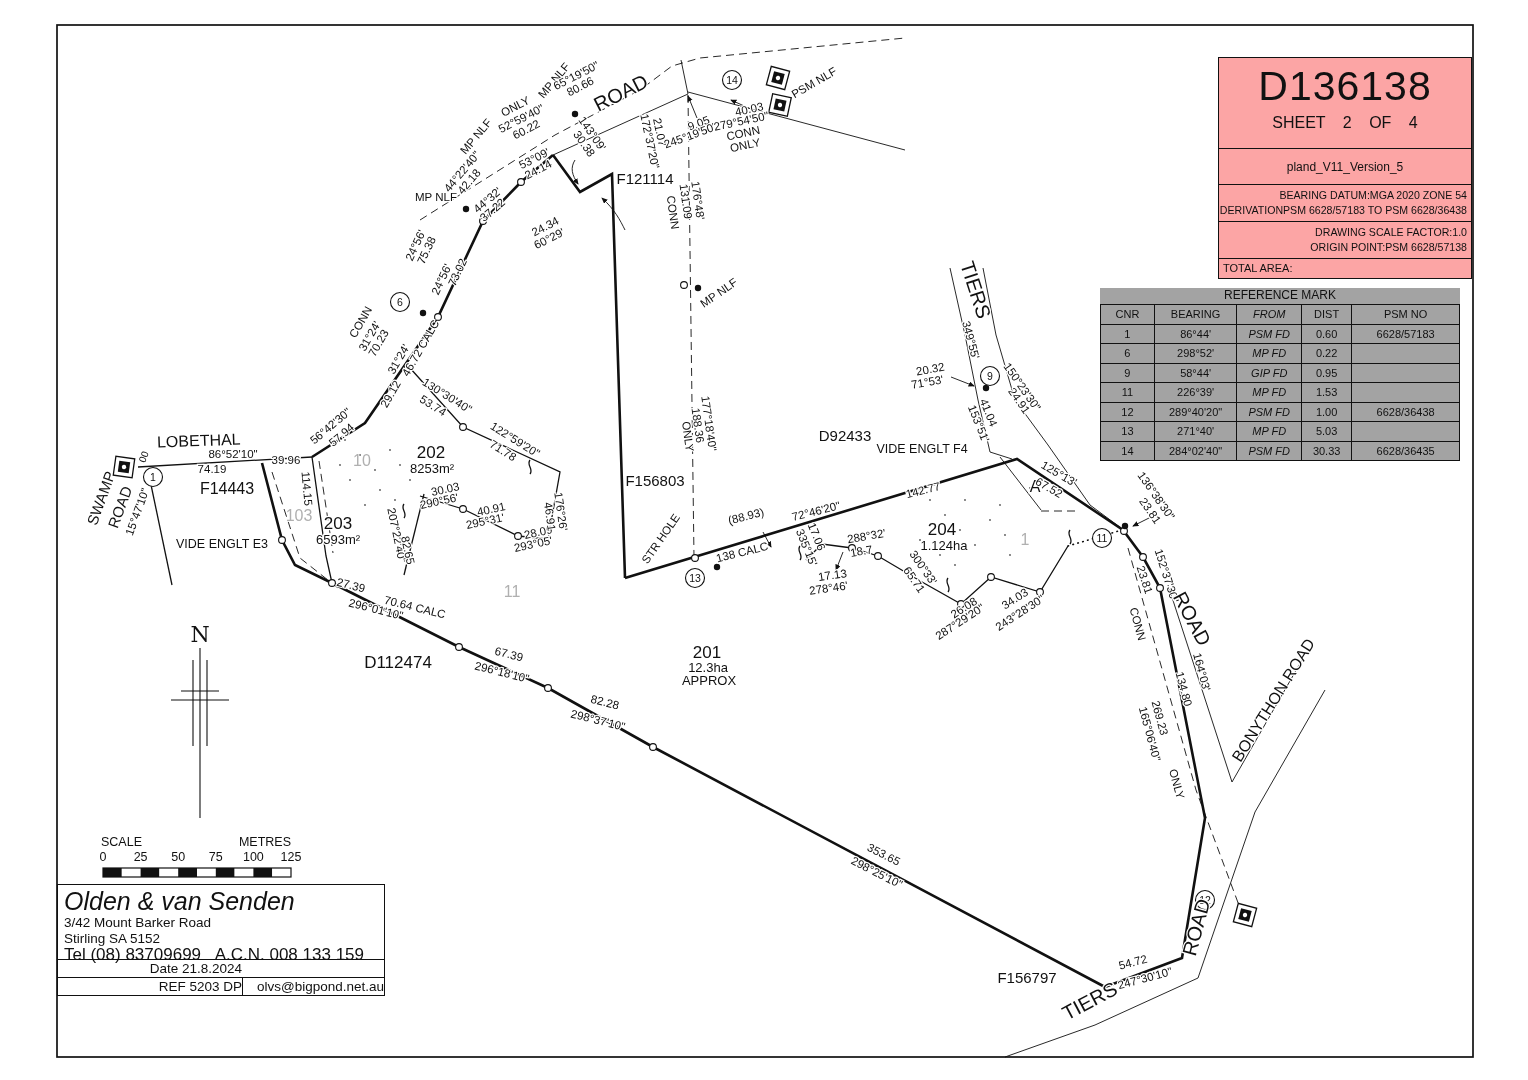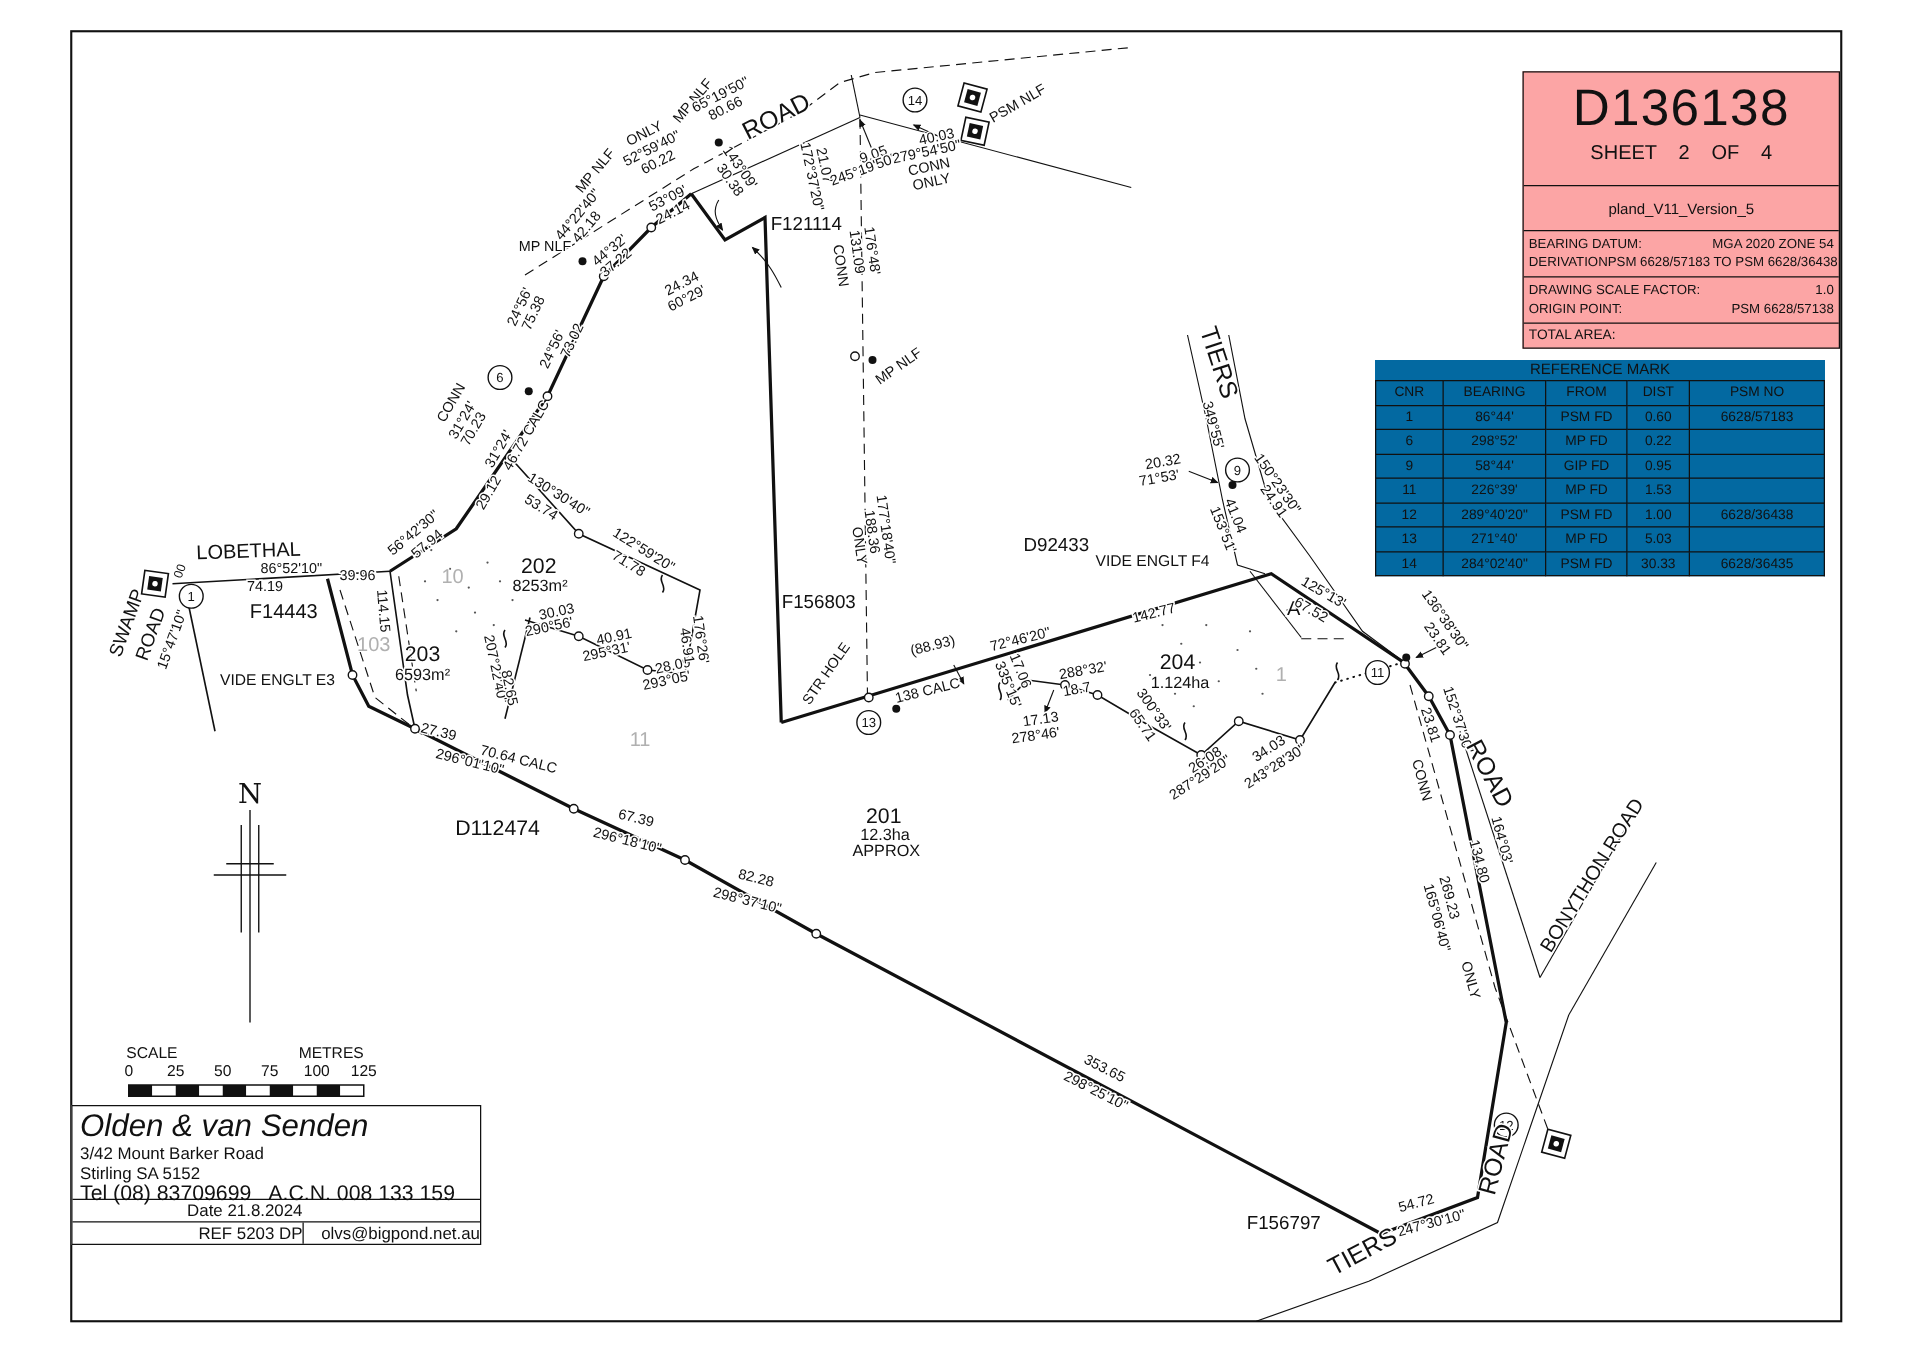--- a/index.html
+++ b/index.html
@@ -14,30 +14,30 @@
   .thin{stroke-width:0.9;}
   .dashed{stroke-dasharray:8,5;}
   .dotted{stroke-dasharray:0.6,4.5;stroke-linecap:round;stroke-width:1.6;}
   
   .titleblock{position:absolute;left:1218px;top:57px;width:254px;border:1.6px solid #111;box-sizing:border-box;background:#fca5a5;}
   .tb-head{height:86px;text-align:center;}
   .tb-plan{font-size:41px;letter-spacing:1px;line-height:48px;margin-top:4px;}
   .tb-sheet{font-size:16px;word-spacing:13px;margin-top:4px;}
   .tb-version{border-top:1.4px solid #111;height:35px;display:flex;align-items:center;justify-content:center;font-size:12px;}
   .tb-sec{border-top:1.4px solid #111;padding:3px 4px;}
-  .tb-row{display:flex;justify-content:space-between;font-size:10.6px;line-height:15px;white-space:nowrap;}
+  .tb-row{display:flex;justify-content:flex-end;font-size:10.6px;line-height:15px;white-space:nowrap;}
   .tb-area{border-top:1.4px solid #111;padding:3px 4px 4px 4px;font-size:11px;}
   
-  .reftable{position:absolute;left:1100px;top:288px;width:360px;background:#0369a1;}
+  .reftable{position:absolute;left:1100px;top:288px;width:360px;background:#a3a3a3;}
   .rt-title{text-align:center;font-size:12px;margin-bottom:2px;}
   table{border-collapse:collapse;width:100%;}
   th,td{border:1.2px solid #111;font-size:11px;font-weight:normal;text-align:center;padding:1px 2px;height:16.5px;}
   th:nth-child(1),td:nth-child(1){width:15%;}
   th:nth-child(2),td:nth-child(2){width:23%;}
-  th:nth-child(3),td:nth-child(3){width:18%;}
+  th:nth-child(3),td:nth-child(3){width:18%;font-style:italic;}
   th:nth-child(4),td:nth-child(4){width:14%;}
   
   .firmblock{position:absolute;left:57px;top:884px;width:328px;border:1.6px solid #111;box-sizing:border-box;background:#fff;}
   .fb-main{padding:2px 6px 2px 6px;height:70px;}
   .fb-name{font-size:25px;font-style:italic;line-height:28px;}
   .fb-addr{font-size:13.5px;line-height:16px;}
   .fb-tel{display:flex;justify-content:space-between;font-size:17px;line-height:16px;padding-right:14px;}
   .fb-row{display:flex;border-top:1.4px solid #111;font-size:13.5px;line-height:17px;text-align:right;}
   .fb-cell-l{width:178px;padding-left:6px;}
   .fb-cell-r{border-left:1.4px solid #111;padding-left:4px;flex:1;}

